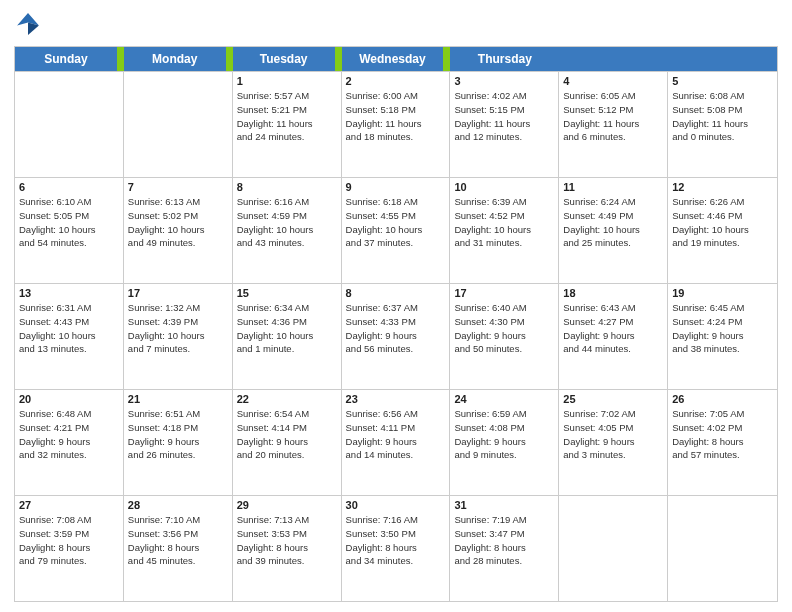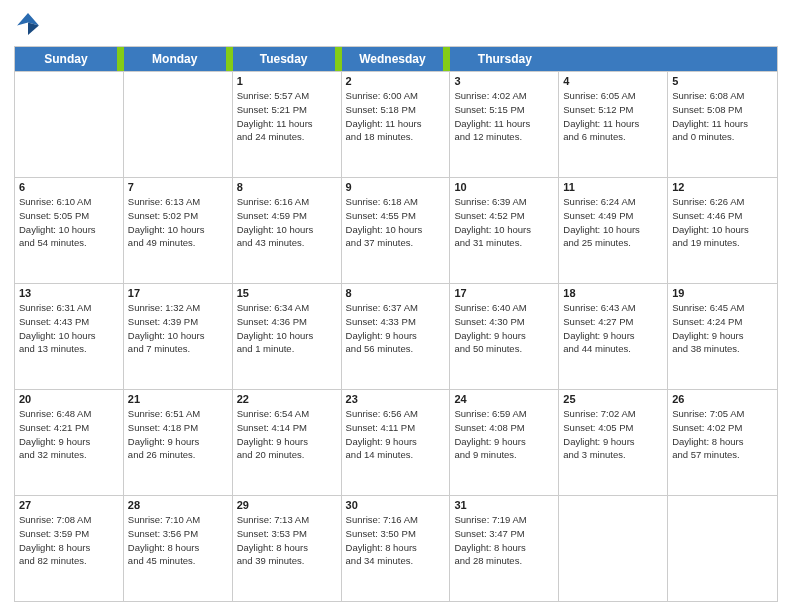--- a/index.html
+++ b/index.html
@@ -327,21 +327,21 @@
             <div class="cell-line">Daylight: 8 hours</div>
             <div class="cell-line">and 57 minutes.</div>
           </div>
         </div>
         <div class="cal-row">
           <div class="cal-cell">
             <div class="day-num">27</div>
             <div class="cell-line">Sunrise: 7:08 AM</div>
             <div class="cell-line">Sunset: 3:59 PM</div>
             <div class="cell-line">Daylight: 8 hours</div>
-            <div class="cell-line">and 82 minutes.</div>
+            <div class="cell-line">and 79 minutes.</div>
           </div>
           <div class="cal-cell">
             <div class="day-num">28</div>
             <div class="cell-line">Sunrise: 7:10 AM</div>
             <div class="cell-line">Sunset: 3:56 PM</div>
             <div class="cell-line">Daylight: 8 hours</div>
             <div class="cell-line">and 45 minutes.</div>
           </div>
           <div class="cal-cell">
             <div class="day-num">29</div>

